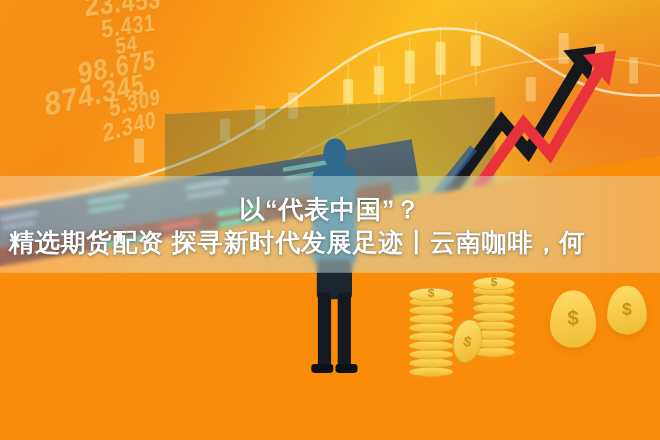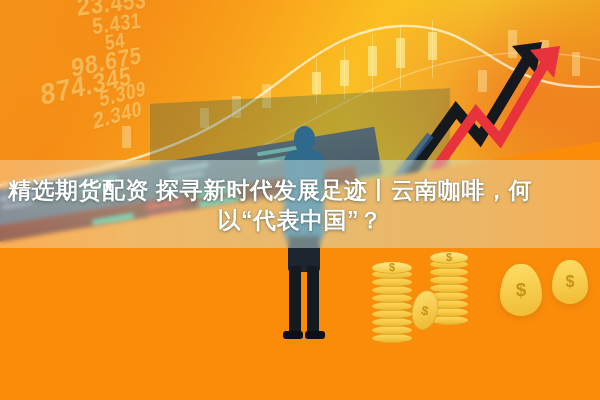--- a/index.html
+++ b/index.html
@@ -300,17 +300,17 @@
     <div class="coin-sym" style="top:1px;">$</div>
   </div>
 
   <div class="lean-coin" style="left:412px;top:290px;">$</div>
 
   <div class="bag" style="left:500px;top:264px;">$</div>
   <div class="bag" style="left:552px;top:260px;width:36px;height:44px;font-size:16px;">$</div>
 
   <div class="overlay-band"></div>
   <div class="headline">
+    <div class="hl-line l2">以“代表中国”？</div>
     <div class="hl-line l1">精选期货配资 探寻新时代发展足迹丨云南咖啡，何</div>
-    <div class="hl-line l2">以“代表中国”？</div>
   </div>
 
 </div>
 
 </body></html>

